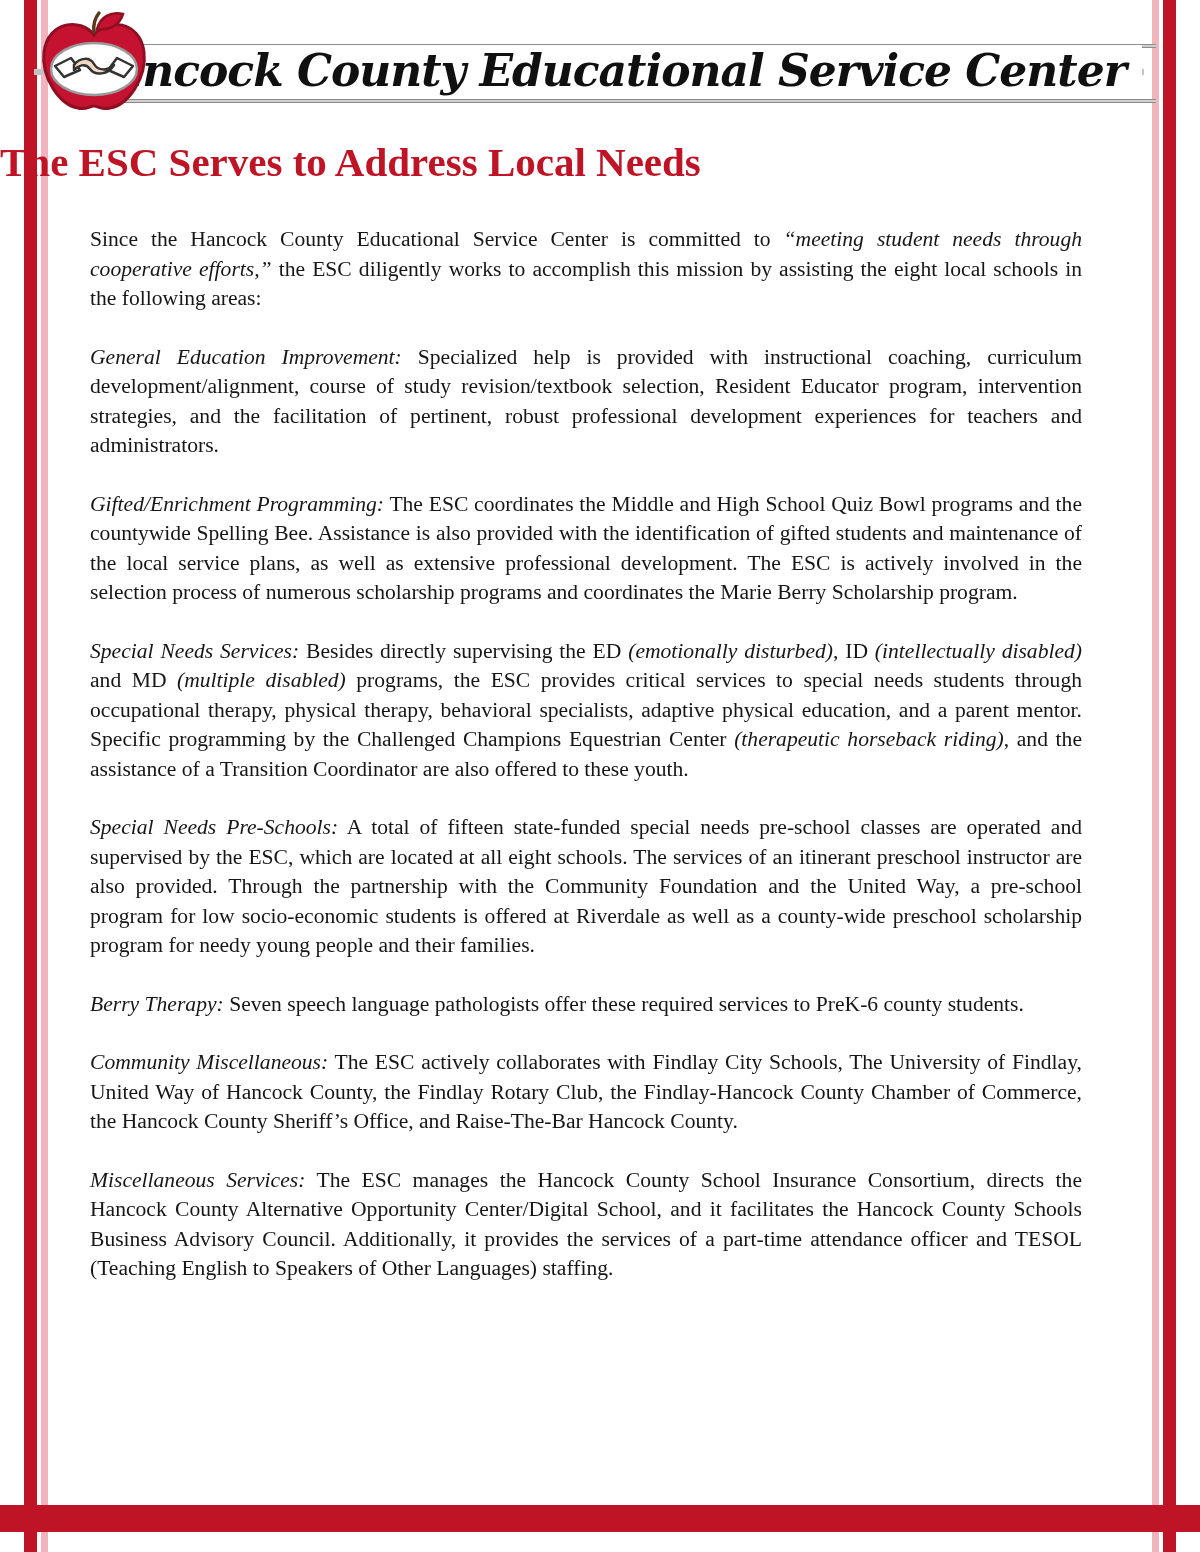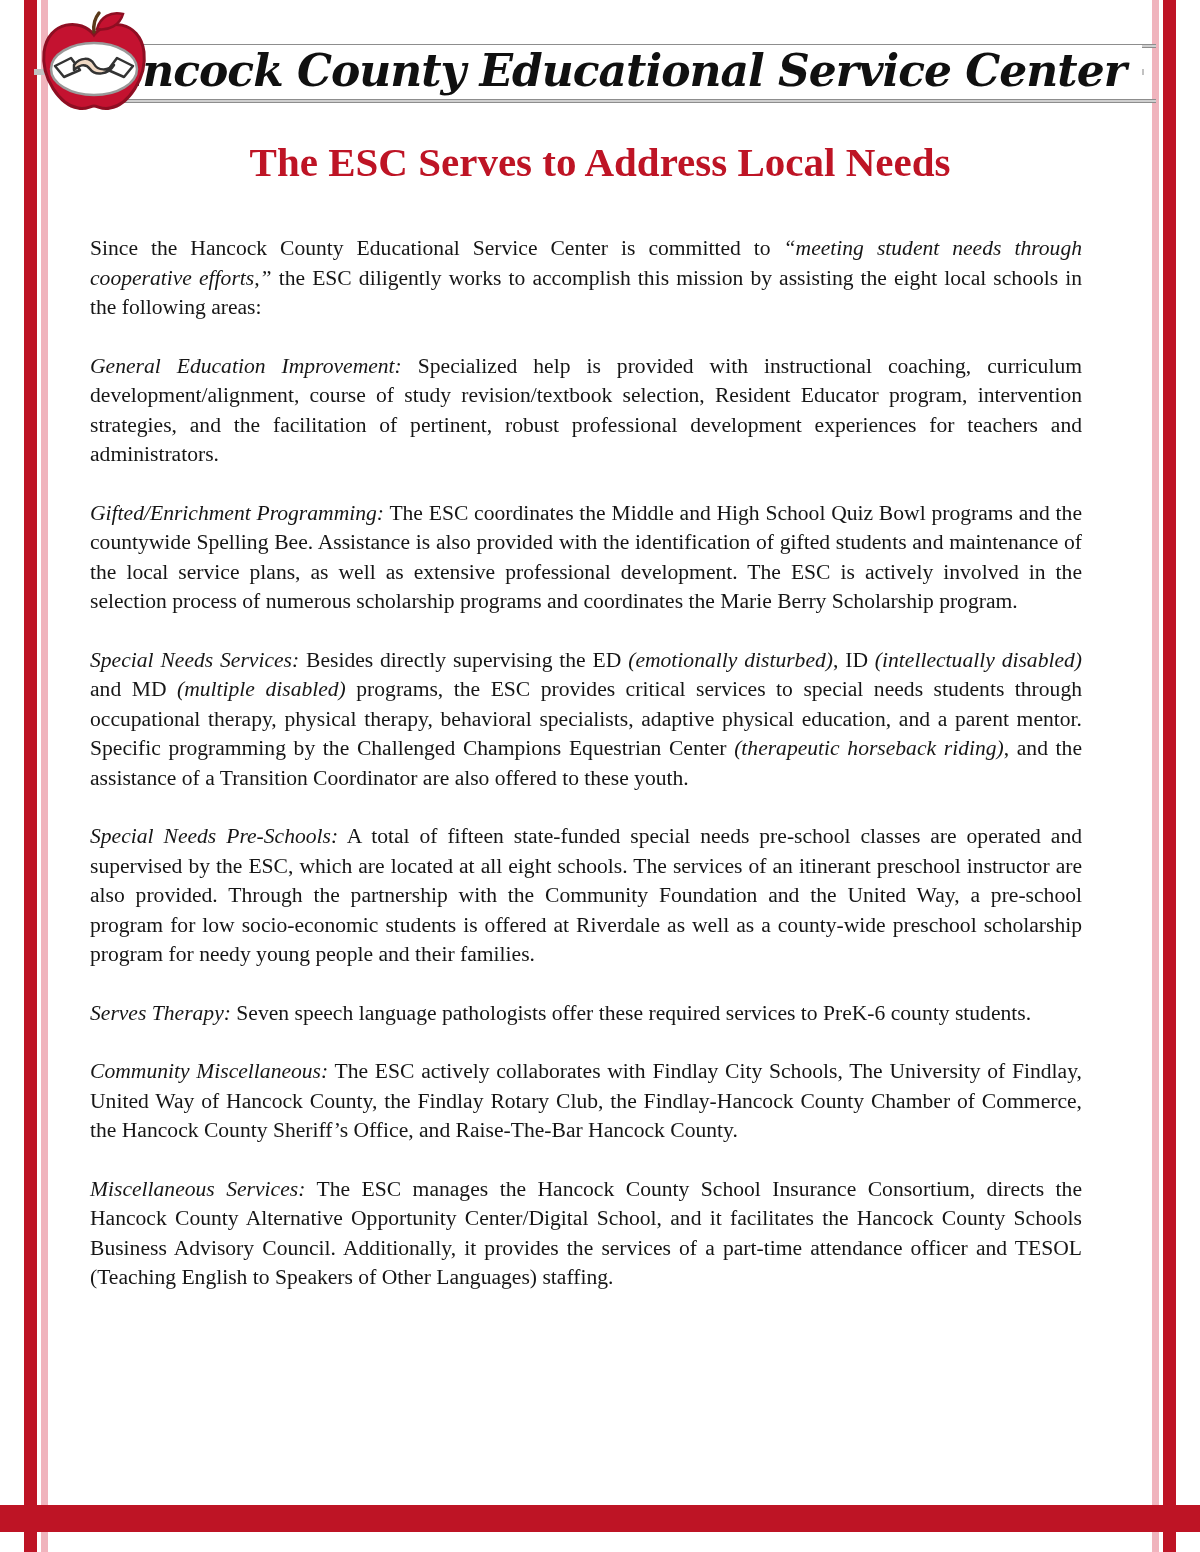--- a/index.html
+++ b/index.html
@@ -37,33 +37,32 @@
     font-style:italic;font-weight:bold;
     font-size:44px;line-height:50px;
     letter-spacing:-1px;color:#101010;
   }
   .org-name span{background:#ffffff;padding:0 16px;}
   .logo{position:absolute;left:34px;top:8px;width:120px;height:110px;z-index:3;}
 
   
   .title{
     position:absolute;top:138px;left:0;right:0;margin:0;
-    text-align:center;
     font-size:41px;font-weight:bold;
     color:var(--accent);
     letter-spacing:0px;
   }
 
   
   .body{
     position:absolute;top:222px;left:90px;right:118px;
     font-size:21.6px;line-height:29.5px;
     text-align:justify;text-justify:inter-word;
   }
-  .body p{margin:12px 0 29px 0;}
+  .body p{margin:3px 0 29px 0;}
   .run-normal{font-style:normal;font-weight:normal;}
   .run-italic{font-style:italic;}
   .run-bold-italic{font-style:italic;font-weight:normal;}
 </style>
 </head>
 <body>
 
 <div class="page">
 
   <div class="bar-left-red"></div>
@@ -100,18 +99,18 @@
   </header>
 
   <h1 class="title">The ESC Serves to Address Local Needs</h1>
 
   <main class="body" id="paragraphs">
       <p><span class="run-normal">Since the Hancock County Educational Service Center is committed to </span><span class="run-italic">“meeting student needs through cooperative efforts,”</span><span class="run-normal"> the ESC diligently works to accomplish this mission by assisting the eight local schools in the following areas:</span></p>
       <p><span class="run-bold-italic">General Education Improvement:</span><span class="run-normal"> Specialized help is provided with instructional coaching, curriculum development/alignment, course of study revision/textbook selection, Resident Educator program, intervention strategies, and the facilitation of pertinent, robust professional development experiences for teachers and administrators.</span></p>
       <p><span class="run-bold-italic">Gifted/Enrichment Programming:</span><span class="run-normal"> The ESC coordinates the Middle and High School Quiz Bowl programs and the countywide Spelling Bee. Assistance is also provided with the identification of gifted students and maintenance of the local service plans, as well as extensive professional development. The ESC is actively involved in the selection process of numerous scholarship programs and coordinates the Marie Berry Scholarship program.</span></p>
       <p><span class="run-bold-italic">Special Needs Services:</span><span class="run-normal"> Besides directly supervising the ED </span><span class="run-italic">(emotionally disturbed)</span><span class="run-normal">, ID </span><span class="run-italic">(intellectually disabled)</span><span class="run-normal"> and MD </span><span class="run-italic">(multiple disabled)</span><span class="run-normal"> programs, the ESC provides critical services to special needs students through occupational therapy, physical therapy, behavioral specialists, adaptive physical education, and a parent mentor. Specific programming by the Challenged Champions Equestrian Center </span><span class="run-italic">(therapeutic horseback riding)</span><span class="run-normal">, and the assistance of a Transition Coordinator are also offered to these youth.</span></p>
       <p><span class="run-bold-italic">Special Needs Pre-Schools:</span><span class="run-normal"> A total of fifteen state-funded special needs pre-school classes are operated and supervised by the ESC, which are located at all eight schools. The services of an itinerant preschool instructor are also provided. Through the partnership with the Community Foundation and the United Way, a pre-school program for low socio-economic students is offered at Riverdale as well as a county-wide preschool scholarship program for needy young people and their families.</span></p>
-      <p><span class="run-bold-italic">Serves Therapy:</span><span class="run-normal"> Seven speech language pathologists offer these required services to PreK-6 county students.</span></p>
+      <p><span class="run-bold-italic">Berry Therapy:</span><span class="run-normal"> Seven speech language pathologists offer these required services to PreK-6 county students.</span></p>
       <p><span class="run-bold-italic">Community Miscellaneous:</span><span class="run-normal"> The ESC actively collaborates with Findlay City Schools, The University of Findlay, United Way of Hancock County, the Findlay Rotary Club, the Findlay-Hancock County Chamber of Commerce, the Hancock County Sheriff’s Office, and Raise-The-Bar Hancock County.</span></p>
       <p><span class="run-bold-italic">Miscellaneous Services:</span><span class="run-normal"> The ESC manages the Hancock County School Insurance Consortium, directs the Hancock County Alternative Opportunity Center/Digital School, and it facilitates the Hancock County Schools Business Advisory Council. Additionally, it provides the services of a part-time attendance officer and TESOL (Teaching English to Speakers of Other Languages) staffing.</span></p>
     </main>
 
 </div>
 
 </body></html>

